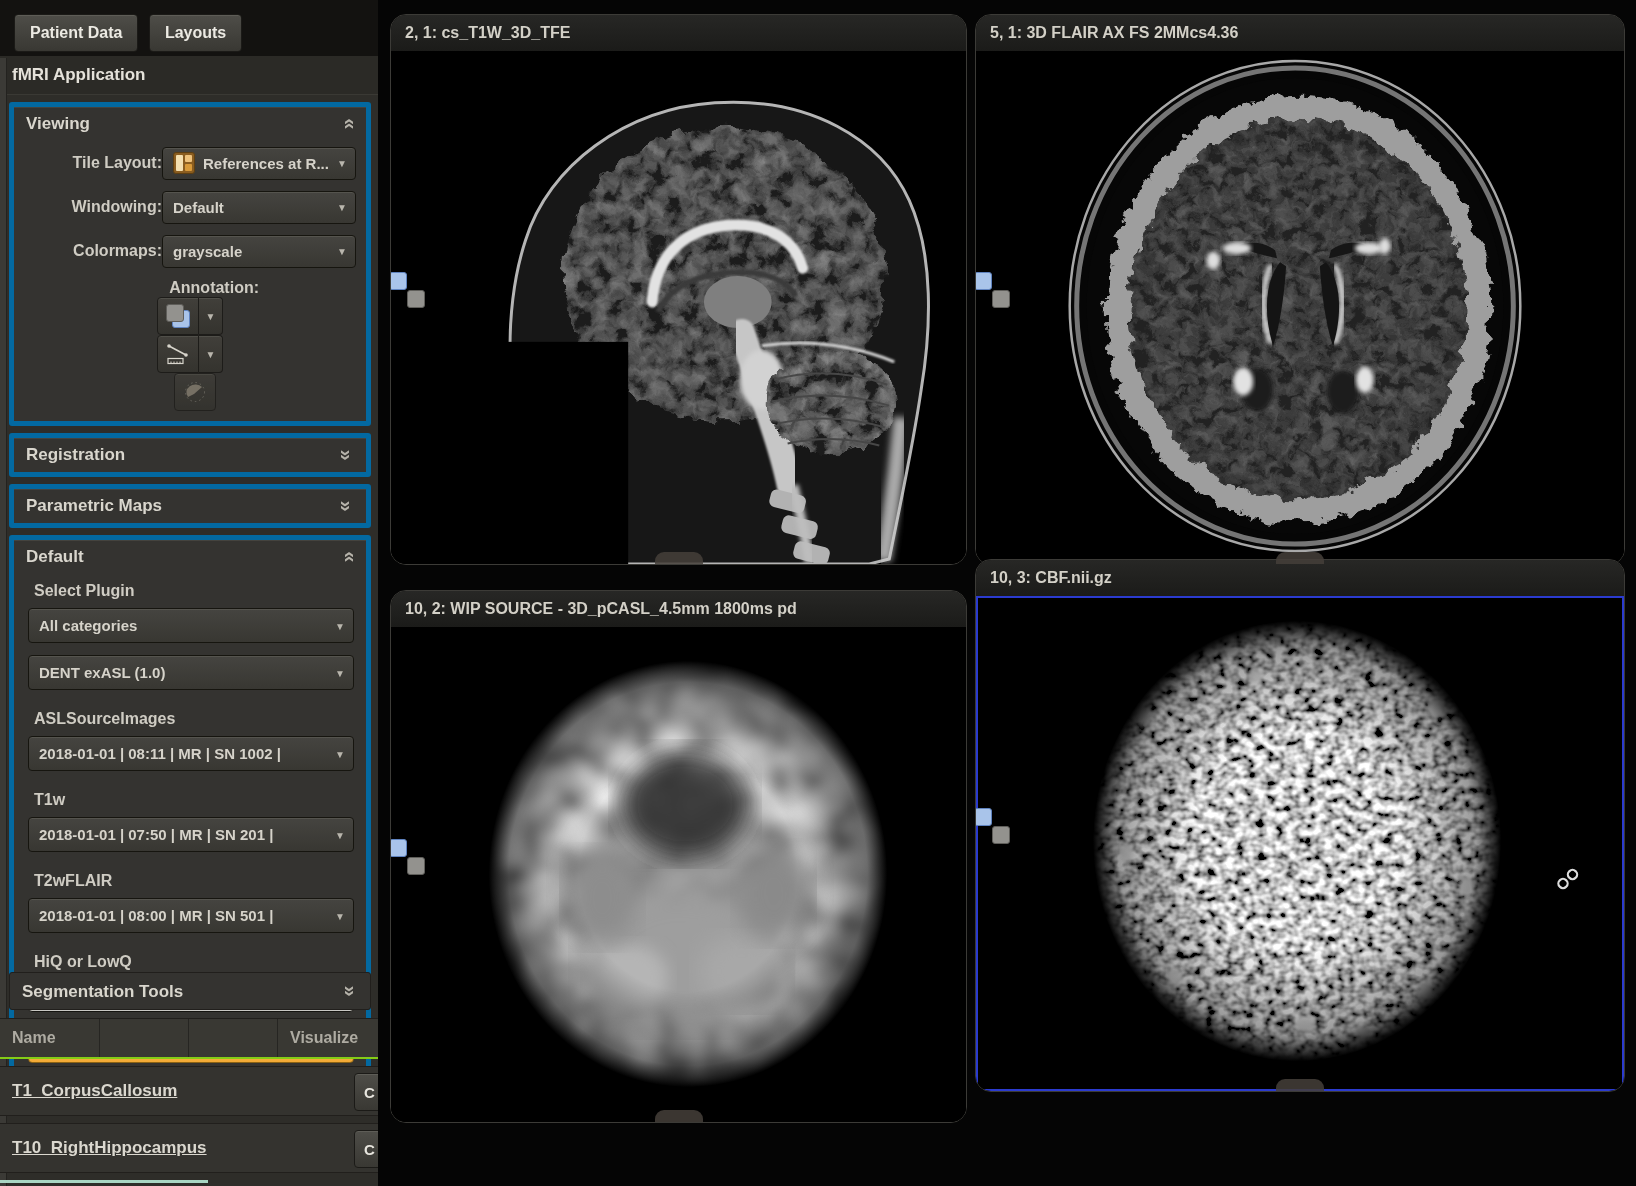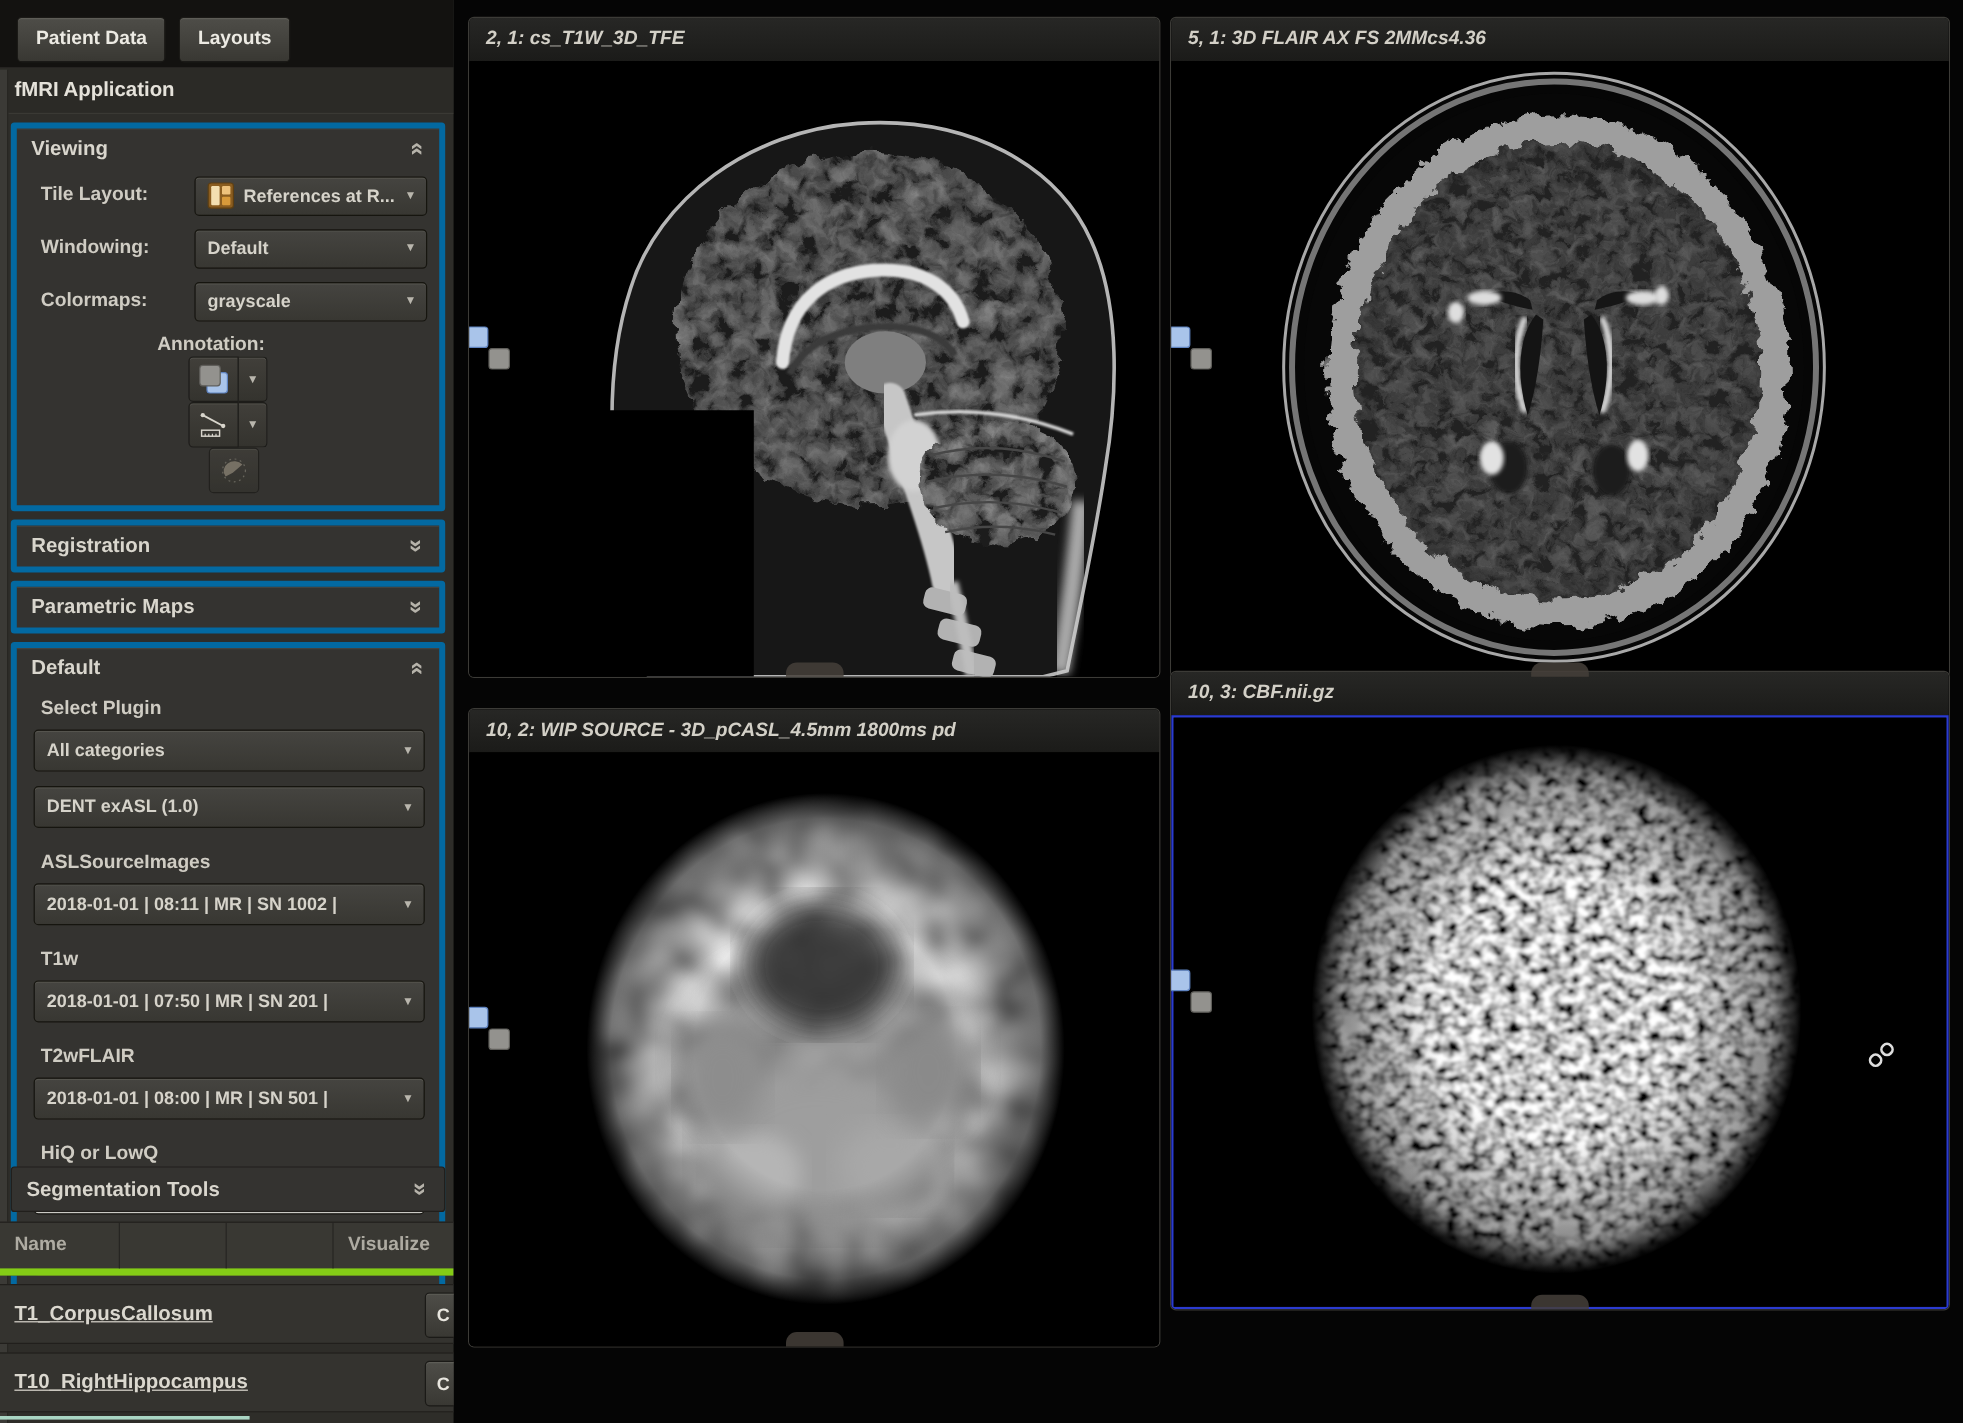--- a/index.html
+++ b/index.html
@@ -46,21 +46,21 @@
   .chev{
     position:absolute;right:14px;top:50%;
     font-size:20px;font-weight:700;color:#b6b3aa;line-height:0;
   }
   .chev.up{transform:translateY(-45%) rotate(-90deg);}
   .chev.down{transform:translateY(-45%) rotate(90deg);}
   .field-row{
     display:flex;align-items:center;padding:4px 10px 4px 20px;height:36px;
   }
   .field-label{
-    width:128px;color:#cfccc3;font-weight:700;font-size:16px;flex:none;
+    width:128px;color:#cfccc3;font-weight:700;font-size:16px;flex:none;text-align:right;
   }
   .dd{
     position:relative;flex:1;height:33px;
     background:linear-gradient(#454440,#383732);
     border:1px solid #16150f;border-radius:4px;
     box-shadow:inset 0 1px 0 #55544e;
     display:flex;align-items:center;padding:0 24px 0 10px;
     color:#d6d3ca;font-weight:700;font-size:15px;
     white-space:nowrap;overflow:hidden;box-sizing:border-box;
   }
@@ -119,21 +119,21 @@
     padding:10px 0 10px 14px;color:#d9d6cd;font-weight:700;font-size:17px;
   }
   
   .seg-block{position:absolute;left:0;right:0;top:972px;}
   .seg-header{
     margin:0 7px 0 9px;background:#343330;border:1px solid #211f1c;border-radius:3px;
     position:relative;height:38px;line-height:38px;padding-left:12px;
     color:#d9d6cd;font-weight:700;font-size:17px;box-sizing:border-box;
   }
   .seg-table{margin-top:8px;}
-  .seg-thead{display:flex;background:#393833;border-top:1px solid #211f1c;border-bottom:6px solid #84cc16;height:38px;}
+  .seg-thead{display:flex;background:#393833;border-top:1px solid #211f1c;border-bottom:2px solid #84cc16;height:38px;}
   .seg-th{
     display:flex;align-items:center;padding-left:12px;box-sizing:border-box;
     color:#aeaba2;font-weight:700;font-size:16px;border-right:1px solid #262522;height:100%;
   }
   .seg-th.c1{width:100px;}
   .seg-th.c2{width:89px;}
   .seg-th.c3{width:89px;}
   .seg-th.c4{width:100px;border-right:none;}
   .seg-row{
     position:relative;margin-top:7px;height:50px;background:#34332f;
@@ -148,21 +148,21 @@
     box-shadow:inset 0 1px 0 #5e5d57;
     color:#e8e6df;font-weight:700;font-size:15px;
     display:flex;align-items:center;padding-left:9px;box-sizing:border-box;
   }
   .teal-line{
     position:absolute;left:0;bottom:3px;width:208px;height:3px;background:#a9d5c3;z-index:5;
   }
   
   .viewport{
     position:absolute;background:#000;
-    border:1px solid #3c3b37;border-radius:5px;box-sizing:border-box;overflow:hidden;font-style:italic;
+    border:1px solid #3c3b37;border-radius:16px;box-sizing:border-box;overflow:hidden;
   }
   .vp-tl{left:390px;top:14px;width:577px;height:551px;}
   .vp-tr{left:975px;top:14px;width:650px;height:551px;}
   .vp-bl{left:390px;top:590px;width:577px;height:533px;}
   .vp-br{left:975px;top:559px;width:650px;height:533px;}
   .vp-title{
     position:relative;height:36px;line-height:36px;padding-left:14px;
     background:linear-gradient(#272725,#1b1b19);
     border-bottom:1px solid #121210;
     color:#d3d0c7;font-weight:700;font-size:16px;

